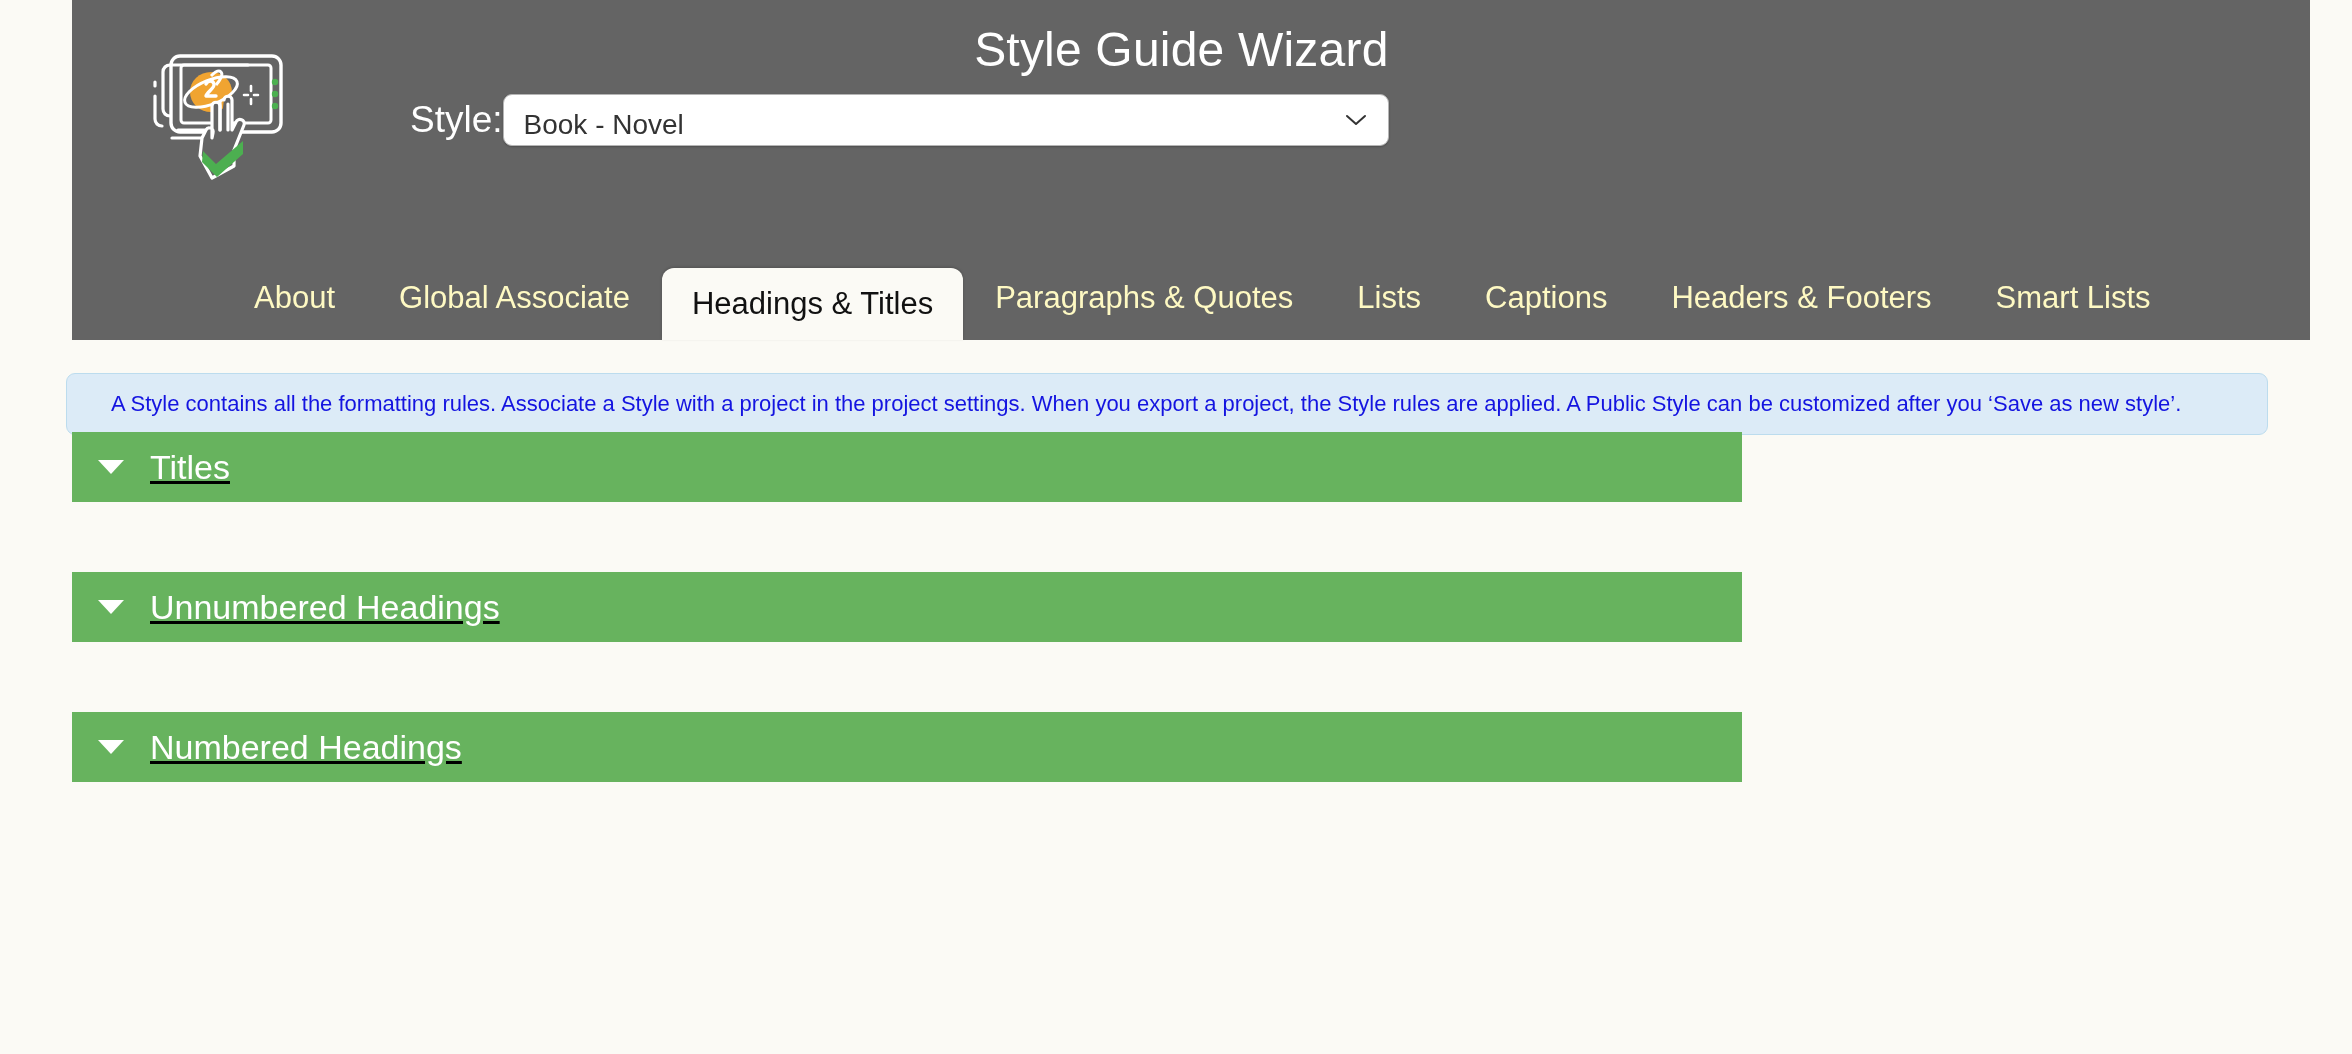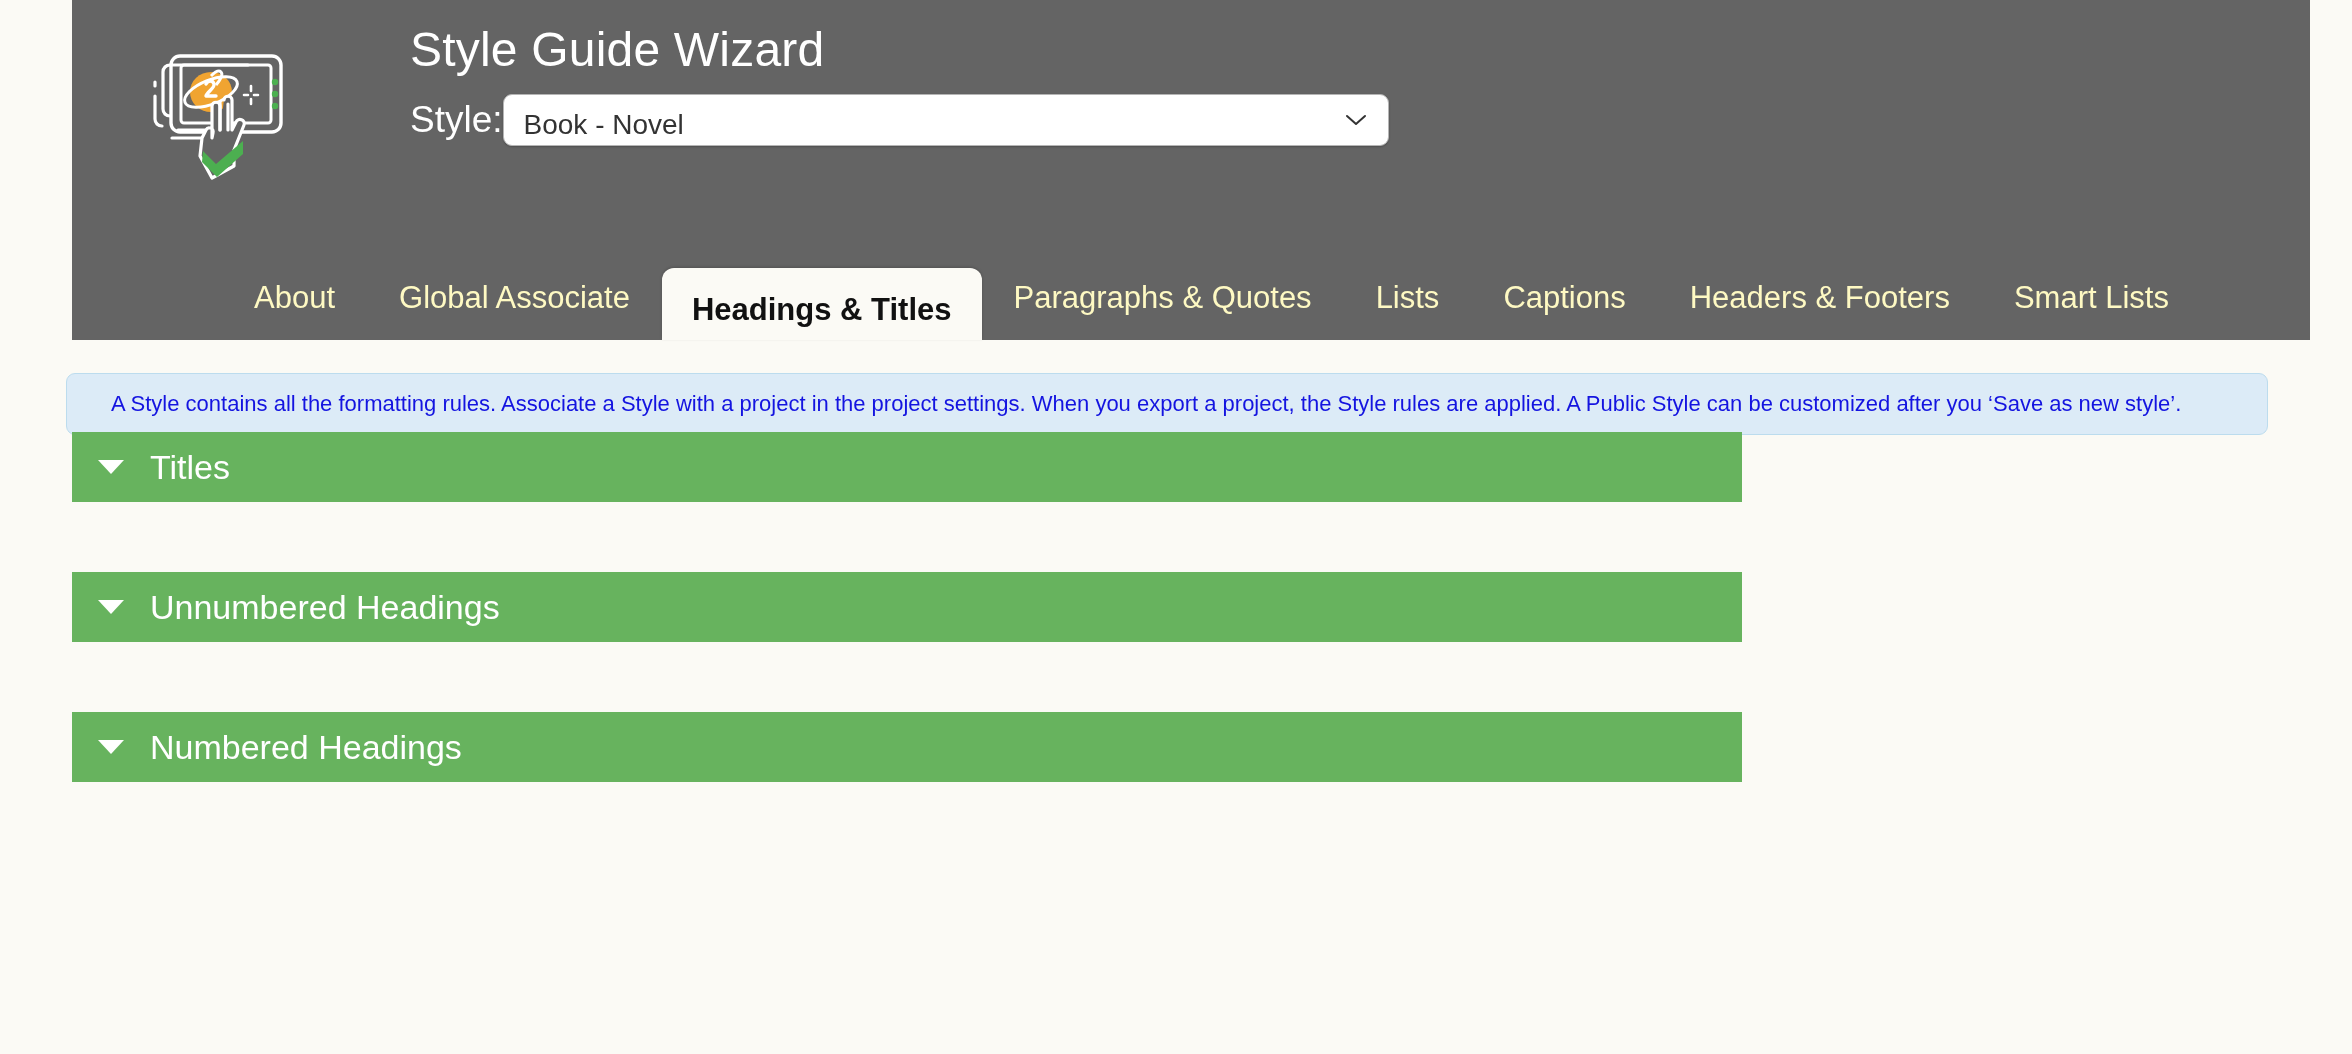--- a/index.html
+++ b/index.html
@@ -56,20 +56,21 @@
     top: 22px;
   }
 
   .app-title {
     font-size: 48px;
     color: #ffffff;
     font-weight: 400;
     line-height: 56px;
     letter-spacing: 0.2px;
     white-space: nowrap;
+    text-align: right;
   }
 
   .style-row {
     margin-top: 16px;
     display: flex;
     align-items: center;
   }
 
   .style-label {
     font-size: 37px;
@@ -155,26 +156,26 @@
     height: 84px;
     line-height: 84px;
     white-space: nowrap;
     cursor: pointer;
     box-sizing: border-box;
   }
 
   .tab.active {
     background: #fbfaf5;
     color: #111111;
-    font-weight: bold;
+    font-weight: normal;
     border-radius: 12px 12px 0 0;
     height: 72px;
     line-height: 72px;
     margin-bottom: 0;
-    padding: 6px 30px;
+    padding: 0 30px;
     box-shadow: 0 -1px 3px rgba(0,0,0,0.18);
   }
 
   
   .info-banner {
     position: absolute;
     left: 66px;
     top: 373px;
     width: 2202px;
     height: 62px;
@@ -193,20 +194,21 @@
     line-height: 26px;
     white-space: nowrap;
   }
 
   
   .panels {
     position: absolute;
     left: 72px;
     top: 432px;
     width: 1670px;
+    text-decoration: underline;
   }
 
   .panel {
     width: 100%;
     height: 70px;
     background: #67b35e;
     display: flex;
     align-items: center;
     cursor: pointer;
     box-sizing: border-box;

